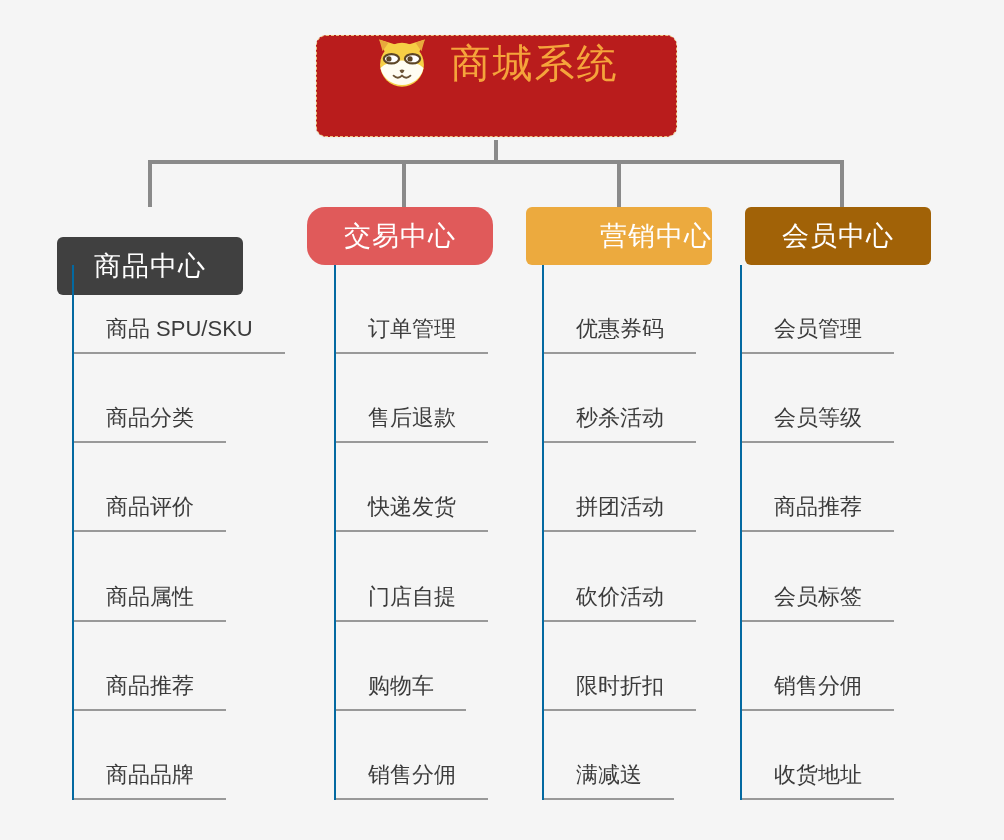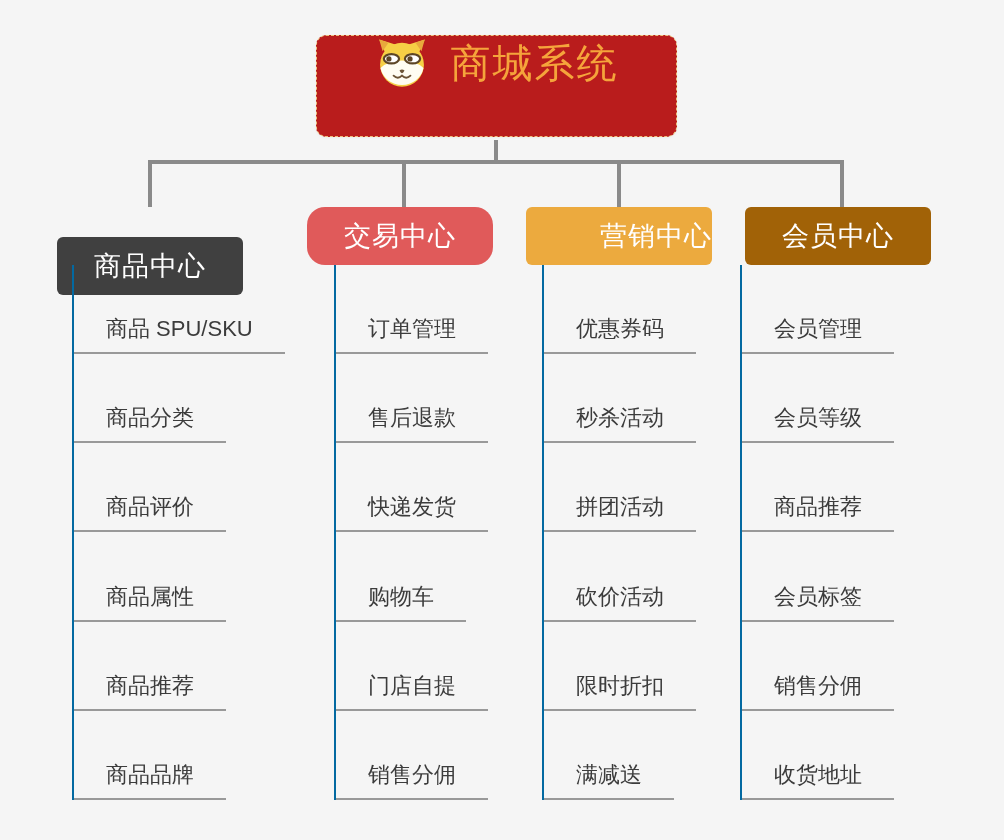--- a/index.html
+++ b/index.html
@@ -165,26 +165,26 @@
     <div class="child-item">
         <span>订单管理</span>
       </div>
     <div class="child-item">
         <span>售后退款</span>
       </div>
     <div class="child-item">
         <span>快递发货</span>
       </div>
     <div class="child-item">
+        <span>门店自提</span>
+      </div>
+    <div class="child-item">
         <span>购物车</span>
       </div>
     <div class="child-item">
-        <span>门店自提</span>
-      </div>
-    <div class="child-item">
         <span>销售分佣</span>
       </div>
   </div>
 
   <div class="child-col child-col-2">
     <div class="child-item">
         <span>优惠券码</span>
       </div>
     <div class="child-item">
         <span>秒杀活动</span>

